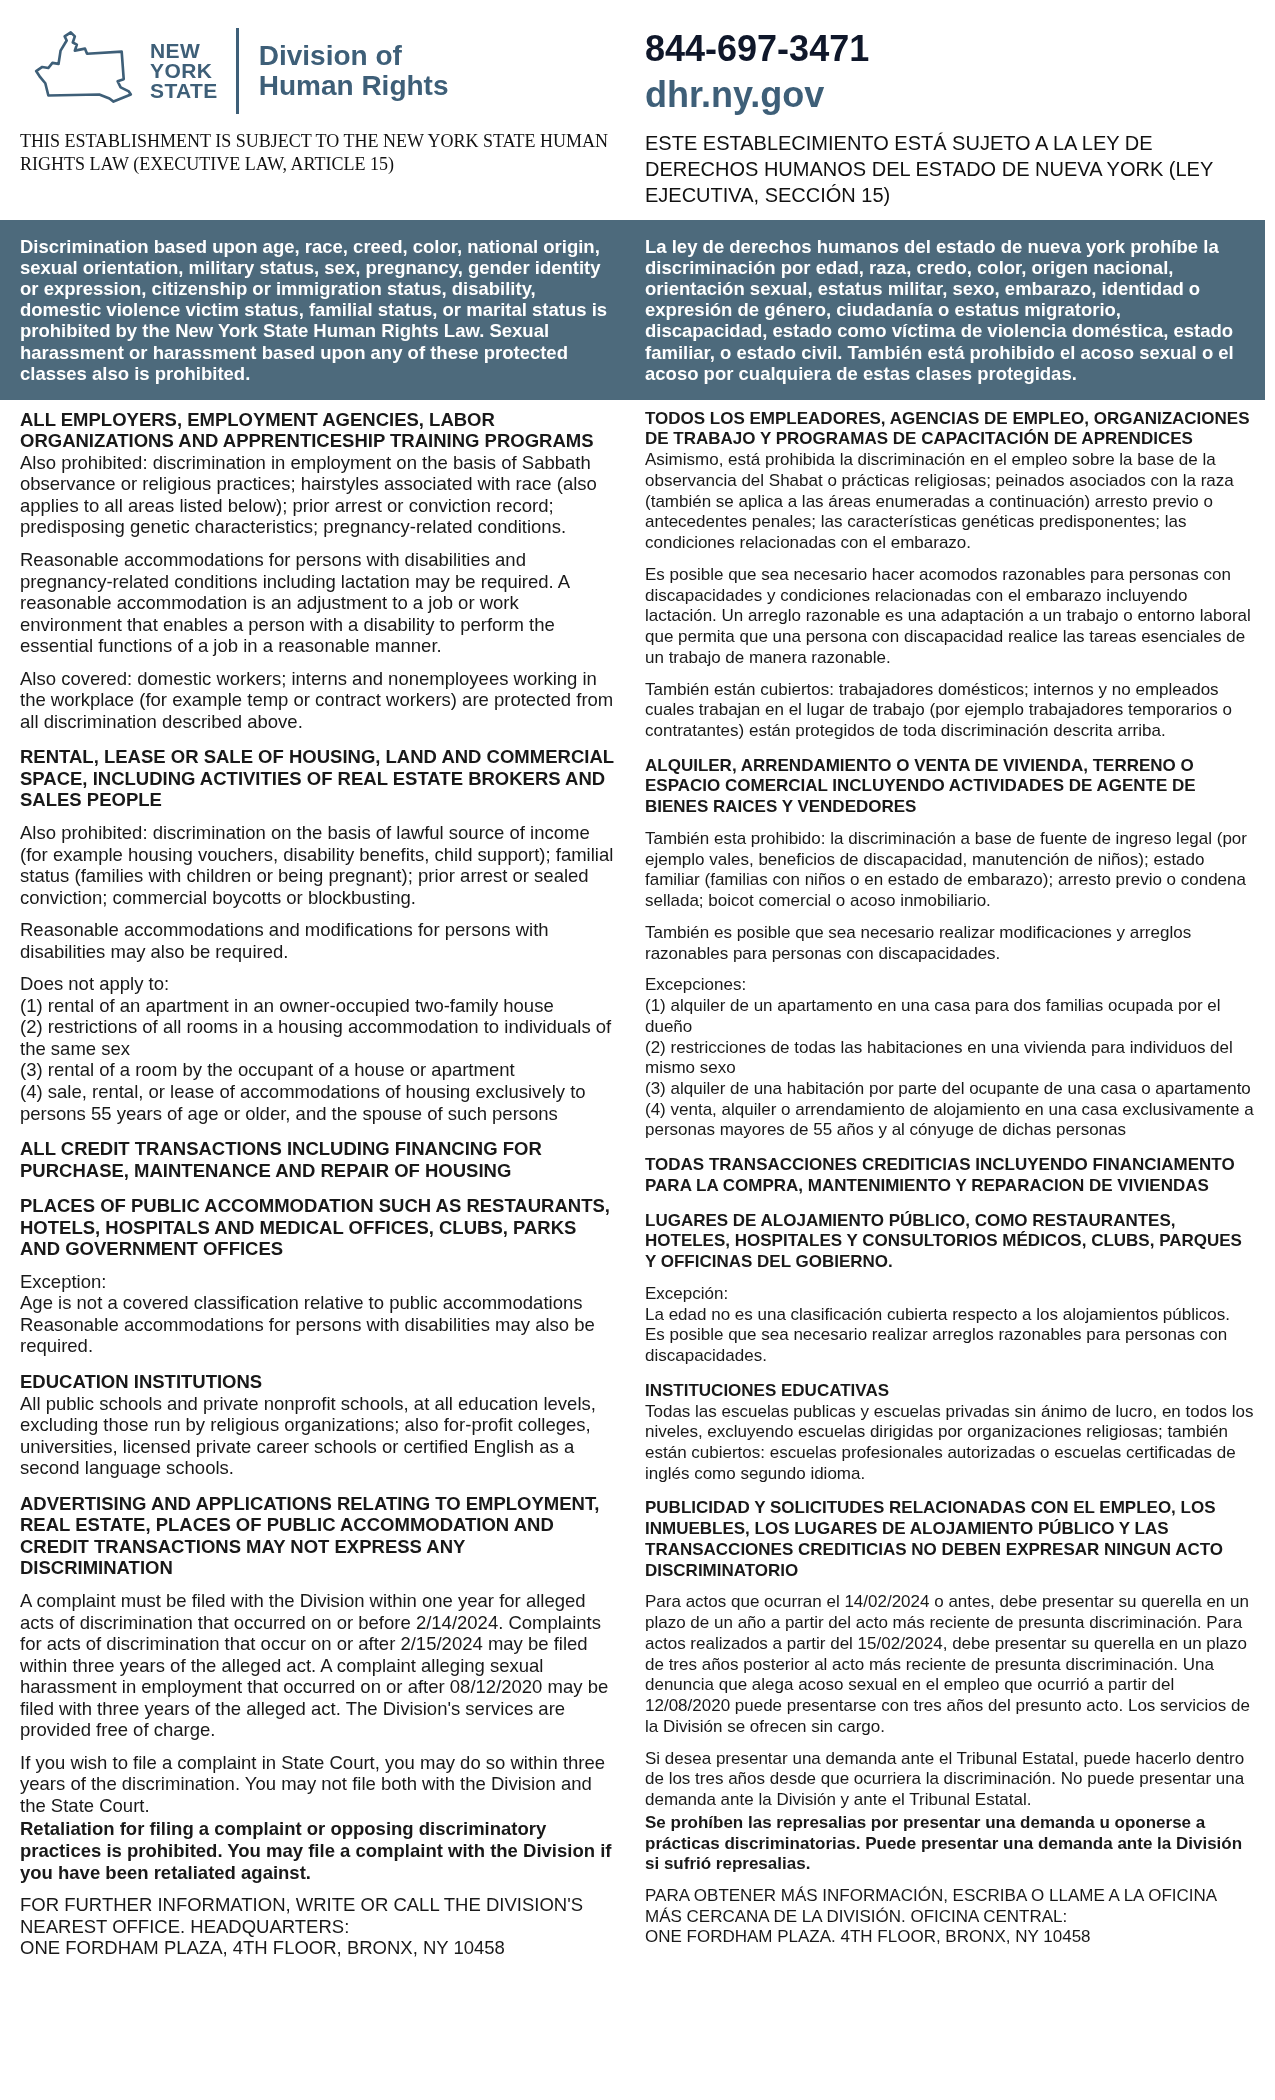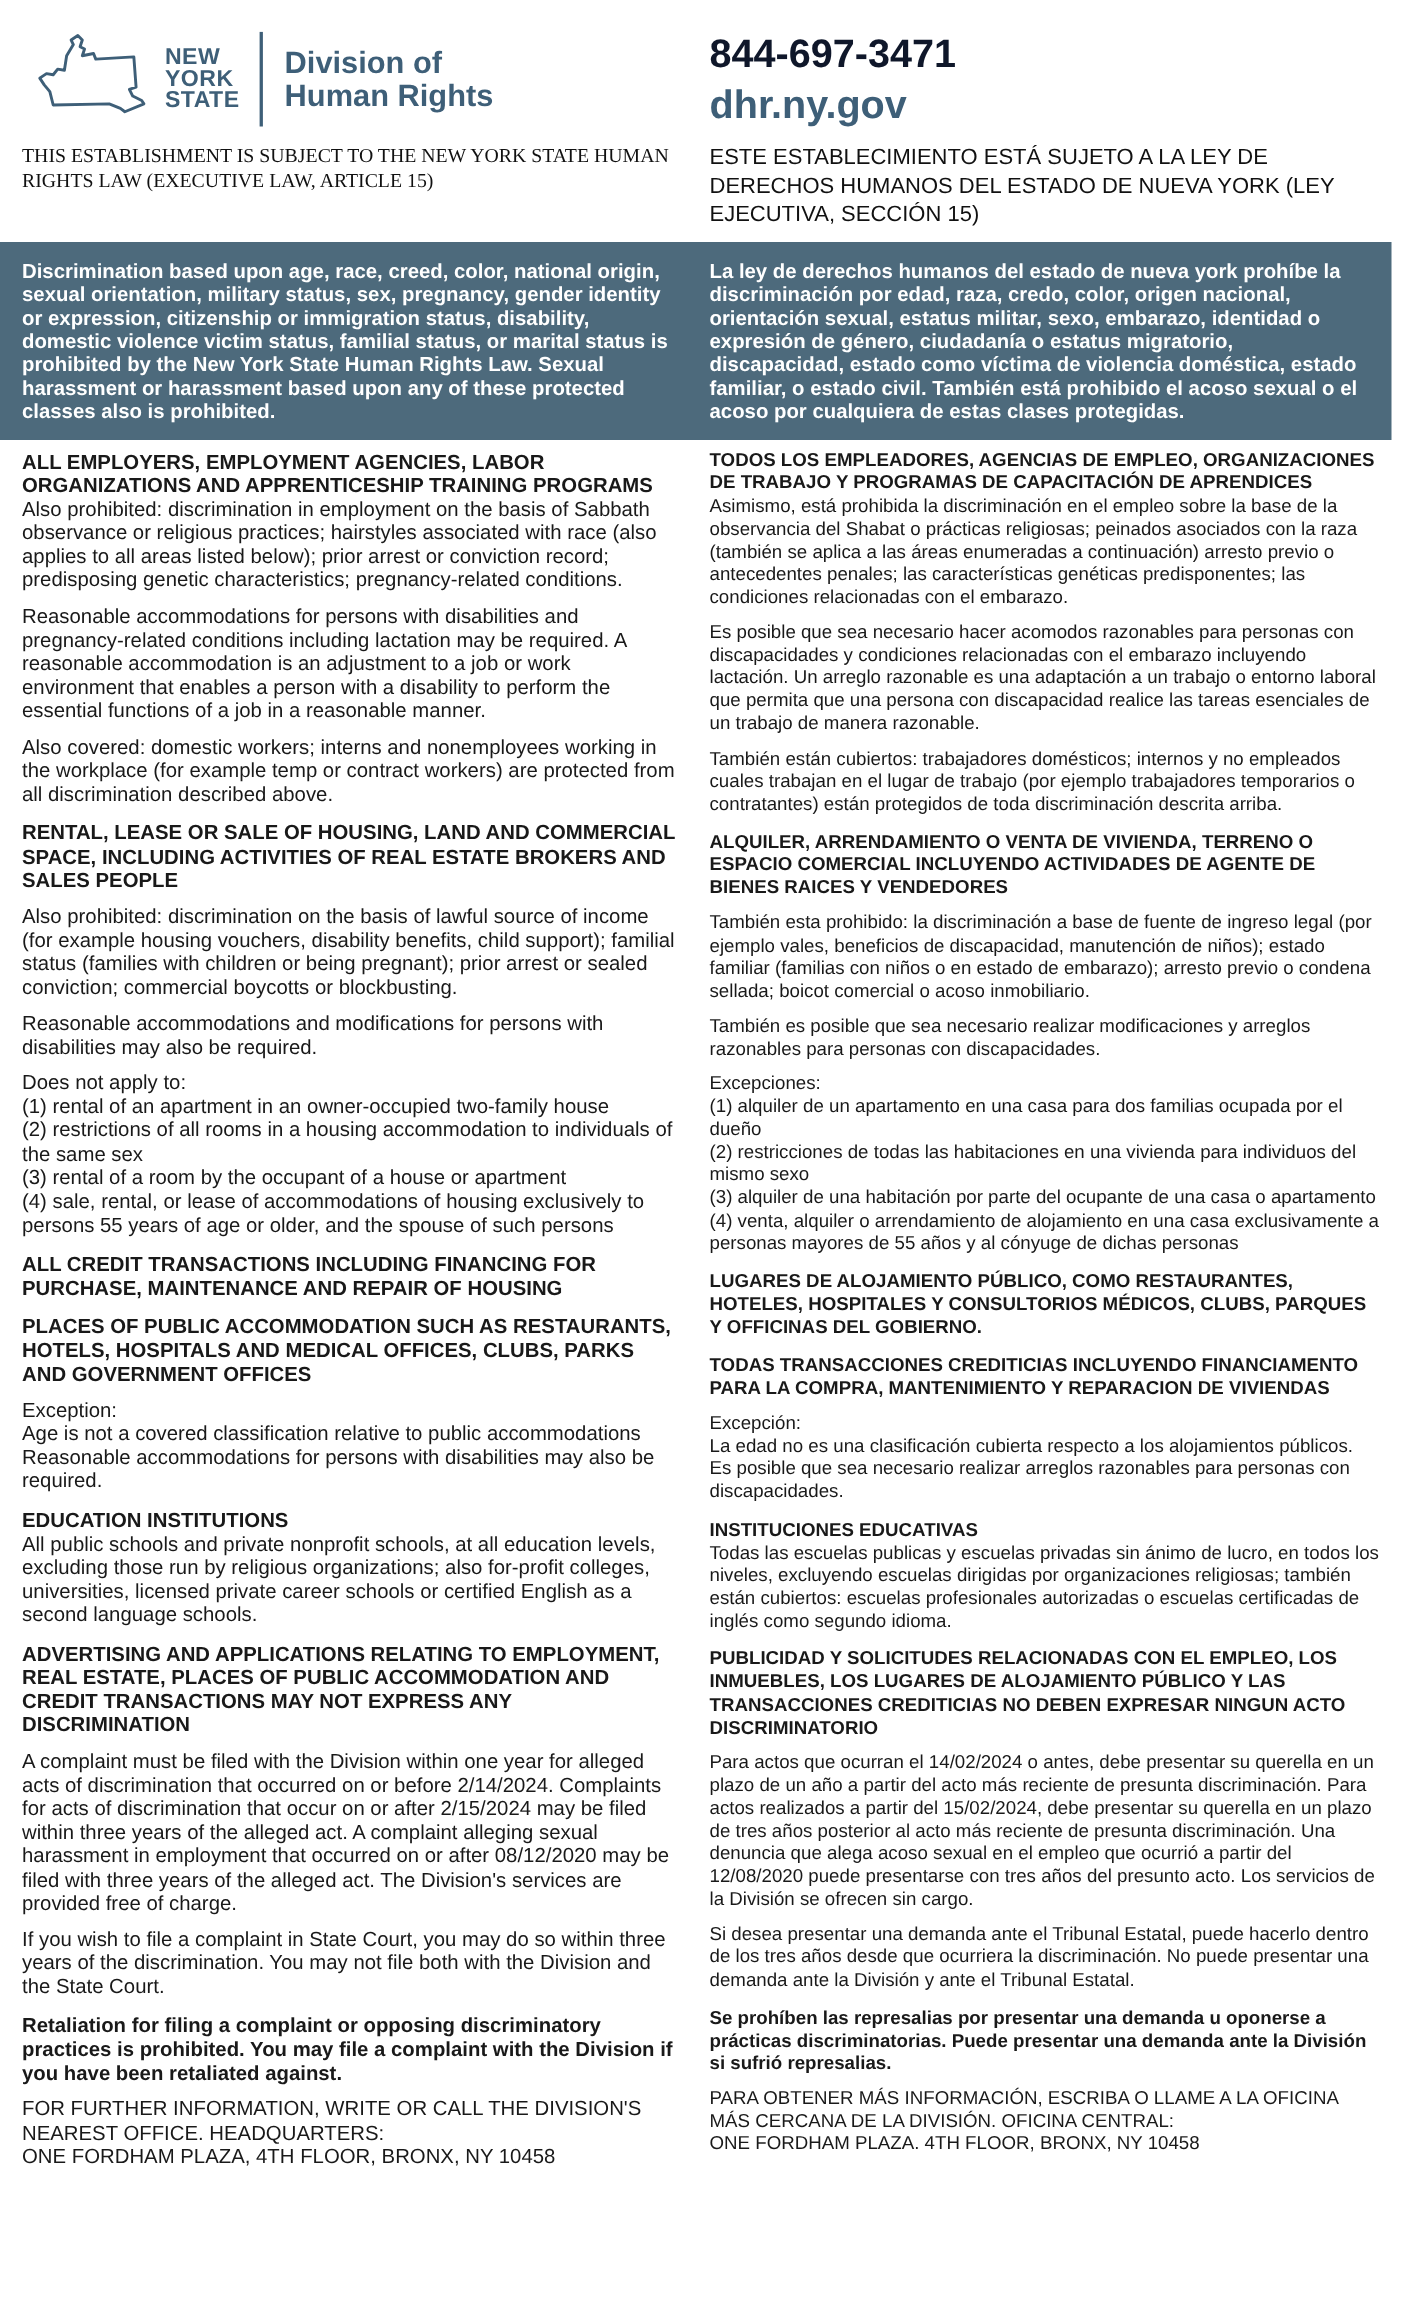--- a/index.html
+++ b/index.html
@@ -36,21 +36,21 @@
   .banner-en{width:600px;}
   .banner-es{flex:1;}
   
   .columns{display:flex;gap:25px;padding:9px 20px 0 20px;}
   .col-en{width:600px;font-size:18.5px;line-height:1.165;}
   .col-es{flex:1;font-size:17px;line-height:1.22;}
   .block{white-space:pre-line;}
   .b-h{font-weight:bold;margin-top:14px;}
   .b-p{margin-top:11px;}
   .b-p0{margin-top:0;}
-  .b-pb{font-weight:bold;margin-top:14px;}
+  .b-pb{font-weight:bold;margin-top:2px;}
   .col-en > .block:first-child,.col-es > .block:first-child{margin-top:0;}
 </style>
 </head>
 <body>
 
 <div class="page">
 
   <div class="header">
     <div class="logo-group">
       <span class="logo-mark">
@@ -115,22 +115,22 @@
         <div class="block b-p">Es posible que sea necesario hacer acomodos razonables para personas con discapacidades y condiciones relacionadas con el embarazo incluyendo lactación. Un arreglo razonable es una adaptación a un trabajo o entorno laboral que permita que una persona con discapacidad realice las tareas esenciales de un trabajo de manera razonable.</div>
         <div class="block b-p">También están cubiertos: trabajadores domésticos; internos y no empleados cuales trabajan en el lugar de trabajo (por ejemplo trabajadores temporarios o contratantes) están protegidos de toda discriminación descrita arriba.</div>
         <div class="block b-h">ALQUILER, ARRENDAMIENTO O VENTA DE VIVIENDA, TERRENO O ESPACIO COMERCIAL INCLUYENDO ACTIVIDADES DE AGENTE DE BIENES RAICES Y VENDEDORES</div>
         <div class="block b-p">También esta prohibido: la discriminación a base de fuente de ingreso legal (por ejemplo vales, beneficios de discapacidad, manutención de niños); estado familiar (familias con niños o en estado de embarazo); arresto previo o condena sellada; boicot comercial o acoso inmobiliario.</div>
         <div class="block b-p">También es posible que sea necesario realizar modificaciones y arreglos razonables para personas con discapacidades.</div>
         <div class="block b-p">Excepciones:
 (1) alquiler de un apartamento en una casa para dos familias ocupada por el dueño
 (2) restricciones de todas las habitaciones en una vivienda para individuos del mismo sexo
 (3) alquiler de una habitación por parte del ocupante de una casa o apartamento
 (4) venta, alquiler o arrendamiento de alojamiento en una casa exclusivamente a personas mayores de 55 años y al cónyuge de dichas personas</div>
+        <div class="block b-h">TODAS TRANSACCIONES CREDITICIAS INCLUYENDO FINANCIAMENTO PARA LA COMPRA, MANTENIMIENTO Y REPARACION DE VIVIENDAS</div>
         <div class="block b-h">LUGARES DE ALOJAMIENTO PÚBLICO, COMO RESTAURANTES, HOTELES, HOSPITALES Y CONSULTORIOS MÉDICOS, CLUBS, PARQUES Y OFFICINAS DEL GOBIERNO.</div>
-        <div class="block b-h">TODAS TRANSACCIONES CREDITICIAS INCLUYENDO FINANCIAMENTO PARA LA COMPRA, MANTENIMIENTO Y REPARACION DE VIVIENDAS</div>
         <div class="block b-p">Excepción:
 La edad no es una clasificación cubierta respecto a los alojamientos públicos.
 Es posible que sea necesario realizar arreglos razonables para personas con discapacidades.</div>
         <div class="block b-h">INSTITUCIONES EDUCATIVAS</div>
         <div class="block b-p0">Todas las escuelas publicas y escuelas privadas sin ánimo de lucro, en todos los niveles, excluyendo escuelas dirigidas por organizaciones religiosas; también están cubiertos: escuelas profesionales autorizadas o escuelas certificadas de inglés como segundo idioma.</div>
         <div class="block b-h">PUBLICIDAD Y SOLICITUDES RELACIONADAS CON EL EMPLEO, LOS INMUEBLES, LOS LUGARES DE ALOJAMIENTO PÚBLICO Y LAS TRANSACCIONES CREDITICIAS NO DEBEN EXPRESAR NINGUN ACTO DISCRIMINATORIO</div>
         <div class="block b-p">Para actos que ocurran el 14/02/2024 o antes, debe presentar su querella en un plazo de un año a partir del acto más reciente de presunta discriminación. Para actos realizados a partir del 15/02/2024, debe presentar su querella en un plazo de tres años posterior al acto más reciente de presunta discriminación. Una denuncia que alega acoso sexual en el empleo que ocurrió a partir del 12/08/2020 puede presentarse con tres años del presunto acto. Los servicios de la División se ofrecen sin cargo.</div>
         <div class="block b-p">Si desea presentar una demanda ante el Tribunal Estatal, puede hacerlo dentro de los tres años desde que ocurriera la discriminación. No puede presentar una demanda ante la División y ante el Tribunal Estatal.</div>
         <div class="block b-pb">Se prohíben las represalias por presentar una demanda u oponerse a prácticas discriminatorias. Puede presentar una demanda ante la División si sufrió represalias.</div>
         <div class="block b-p">PARA OBTENER MÁS INFORMACIÓN, ESCRIBA O LLAME A LA OFICINA MÁS CERCANA DE LA DIVISIÓN. OFICINA CENTRAL:

